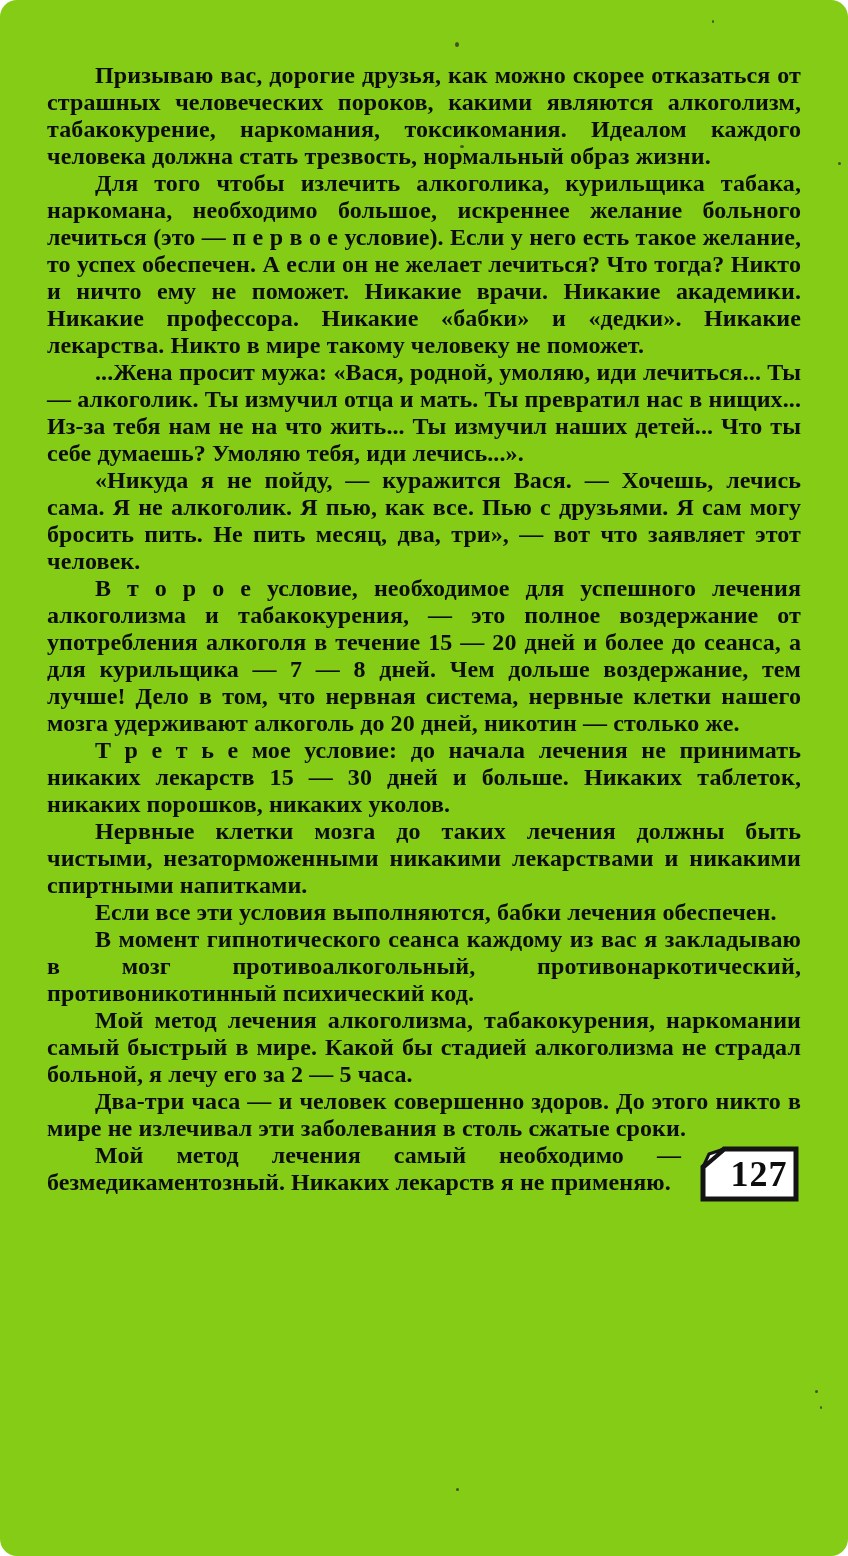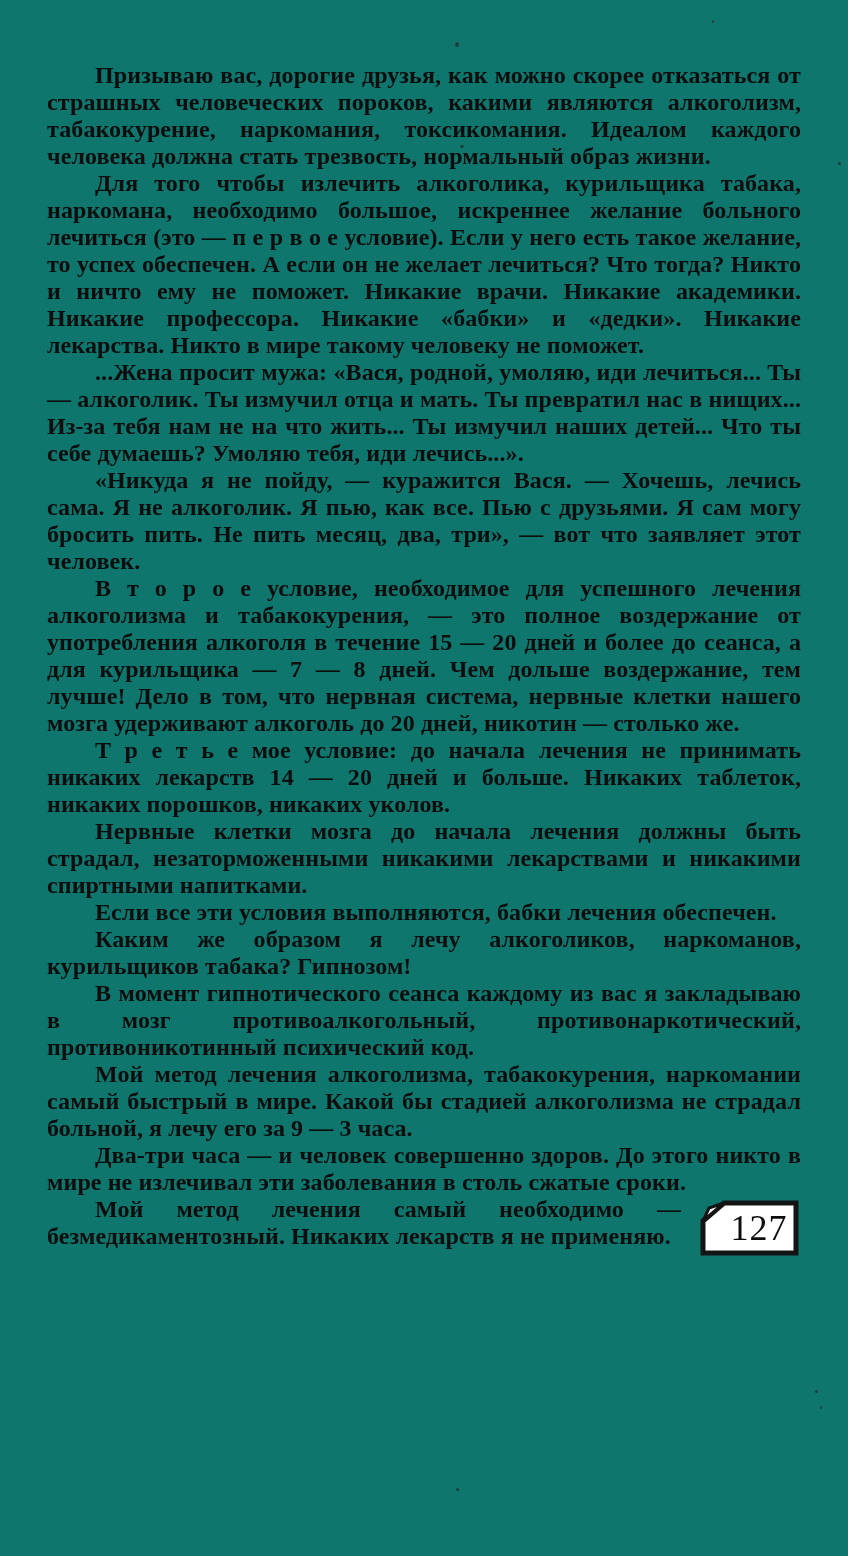--- a/index.html
+++ b/index.html
@@ -11,21 +11,22 @@
     width: 848px;
     height: 1556px;
     position: relative;
     overflow: hidden;
     font-family: "Liberation Serif", "DejaVu Serif", serif;
     color: #0d0d0d;
   }
   .scan-page {
     position: absolute;
     inset: 0;
-    background: #0f766e;
+    background: #84cc16;
+    border-radius: 17px;
   }
   .text-block {
     position: absolute;
     left: 47px;
     top: 62px;
     width: 754px;
   }
   .para {
     margin: 0;
     font-size: 24px;
@@ -50,21 +51,21 @@
     width: 102px; height: 60px;
   }
   .pagenum {
     position: absolute;
     left: 22px; top: 6px;
     width: 76px; height: 48px;
     display: flex;
     align-items: center;
     justify-content: center;
     font-size: 36px;
-    font-weight: normal;
+    font-weight: bold;
     letter-spacing: 1px;
   }
   
   .speck {
     position: absolute;
     background: #2a2a2a;
     border-radius: 50%;
     opacity: 0.75;
   }
 </style>
@@ -72,26 +73,25 @@
 <body>
 
 <div class="scan-page">
 
   <div class="text-block">
     <p class="para">Призываю вас, дорогие друзья, как можно скорее отказаться от страшных человеческих пороков, какими являются алкоголизм, табакокурение, наркомания, токсикомания. Идеалом каждого человека должна стать трезвость, нормальный образ жизни.</p>
     <p class="para">Для того чтобы излечить алкоголика, курильщика табака, наркомана, необходимо большое, искреннее желание больного лечиться (это — п е р в о е  условие). Если у него есть такое желание, то успех обеспечен. А если он не желает лечиться? Что тогда? Никто и ничто ему не поможет. Никакие врачи. Никакие академики. Никакие профессора. Никакие «бабки» и «дедки». Никакие лекарства. Никто в мире такому человеку не поможет.</p>
     <p class="para">...Жена просит мужа: «Вася, родной, умоляю, иди лечиться... Ты — алкоголик. Ты измучил отца и мать. Ты превратил нас в нищих... Из-за тебя нам не на что жить... Ты измучил наших детей... Что ты себе думаешь? Умоляю тебя, иди лечись...».</p>
     <p class="para">«Никуда я не пойду, — куражится Вася. — Хочешь, лечись сама. Я не алкоголик. Я пью, как все. Пью с друзьями. Я сам могу бросить пить. Не пить месяц, два, три», — вот что заявляет этот человек.</p>
     <p class="para">В т о р о е  условие, необходимое для успешного лечения алкоголизма и табакокурения, — это полное воздержание от употребления алкоголя в течение 15 — 20 дней и более до сеанса, а для курильщика — 7 — 8 дней. Чем дольше воздержание, тем лучше! Дело в том, что нервная система, нервные клетки нашего мозга удерживают алкоголь до 20 дней, никотин — столько же.</p>
-    <p class="para">Т р е т ь е  мое условие: до начала лечения не принимать никаких лекарств 14 — 20 дней и больше. Никаких таблеток, никаких порошков, никаких уколов.</p>
-    <p class="para">Нервные клетки мозга до начала лечения должны быть страдал, незаторможенными никакими лекарствами и никакими спиртными напитками.</p>
+    <p class="para">Т р е т ь е  мое условие: до начала лечения не принимать никаких лекарств 15 — 30 дней и больше. Никаких таблеток, никаких порошков, никаких уколов.</p>
+    <p class="para">Нервные клетки мозга до таких лечения должны быть чистыми, незаторможенными никакими лекарствами и никакими спиртными напитками.</p>
     <p class="para">Если все эти условия выполняются, бабки лечения обеспечен.</p>
-    <p class="para">Каким же образом я лечу алкоголиков, наркоманов, курильщиков табака? Гипнозом!</p>
     <p class="para">В момент гипнотического сеанса каждому из вас я закладываю в мозг противоалкогольный, противонаркотический, противоникотинный психический код.</p>
-    <p class="para">Мой метод лечения алкоголизма, табакокурения, наркомании самый быстрый в мире. Какой бы стадией алкоголизма не страдал больной, я лечу его за 9 — 3 часа.</p>
+    <p class="para">Мой метод лечения алкоголизма, табакокурения, наркомании самый быстрый в мире. Какой бы стадией алкоголизма не страдал больной, я лечу его за 2 — 5 часа.</p>
     <p class="para">Два-три часа — и человек совершенно здоров. До этого никто в мире не излечивал эти заболевания в столь сжатые сроки.</p>
 
     <p class="para">
       <span class="pagebox">
         <svg viewBox="0 0 102 60" aria-hidden="true">
           <path d="M25 5 H97 V55 H4 V23 Z" fill="#ffffff" stroke="#141414" stroke-width="5" stroke-linejoin="miter"></path>
           <path d="M25 5 L10 10 L4 23 Z" fill="#ffffff" stroke="#141414" stroke-width="3" stroke-linejoin="round"></path>
         </svg>
         <span class="pagenum">127</span>
       </span>

